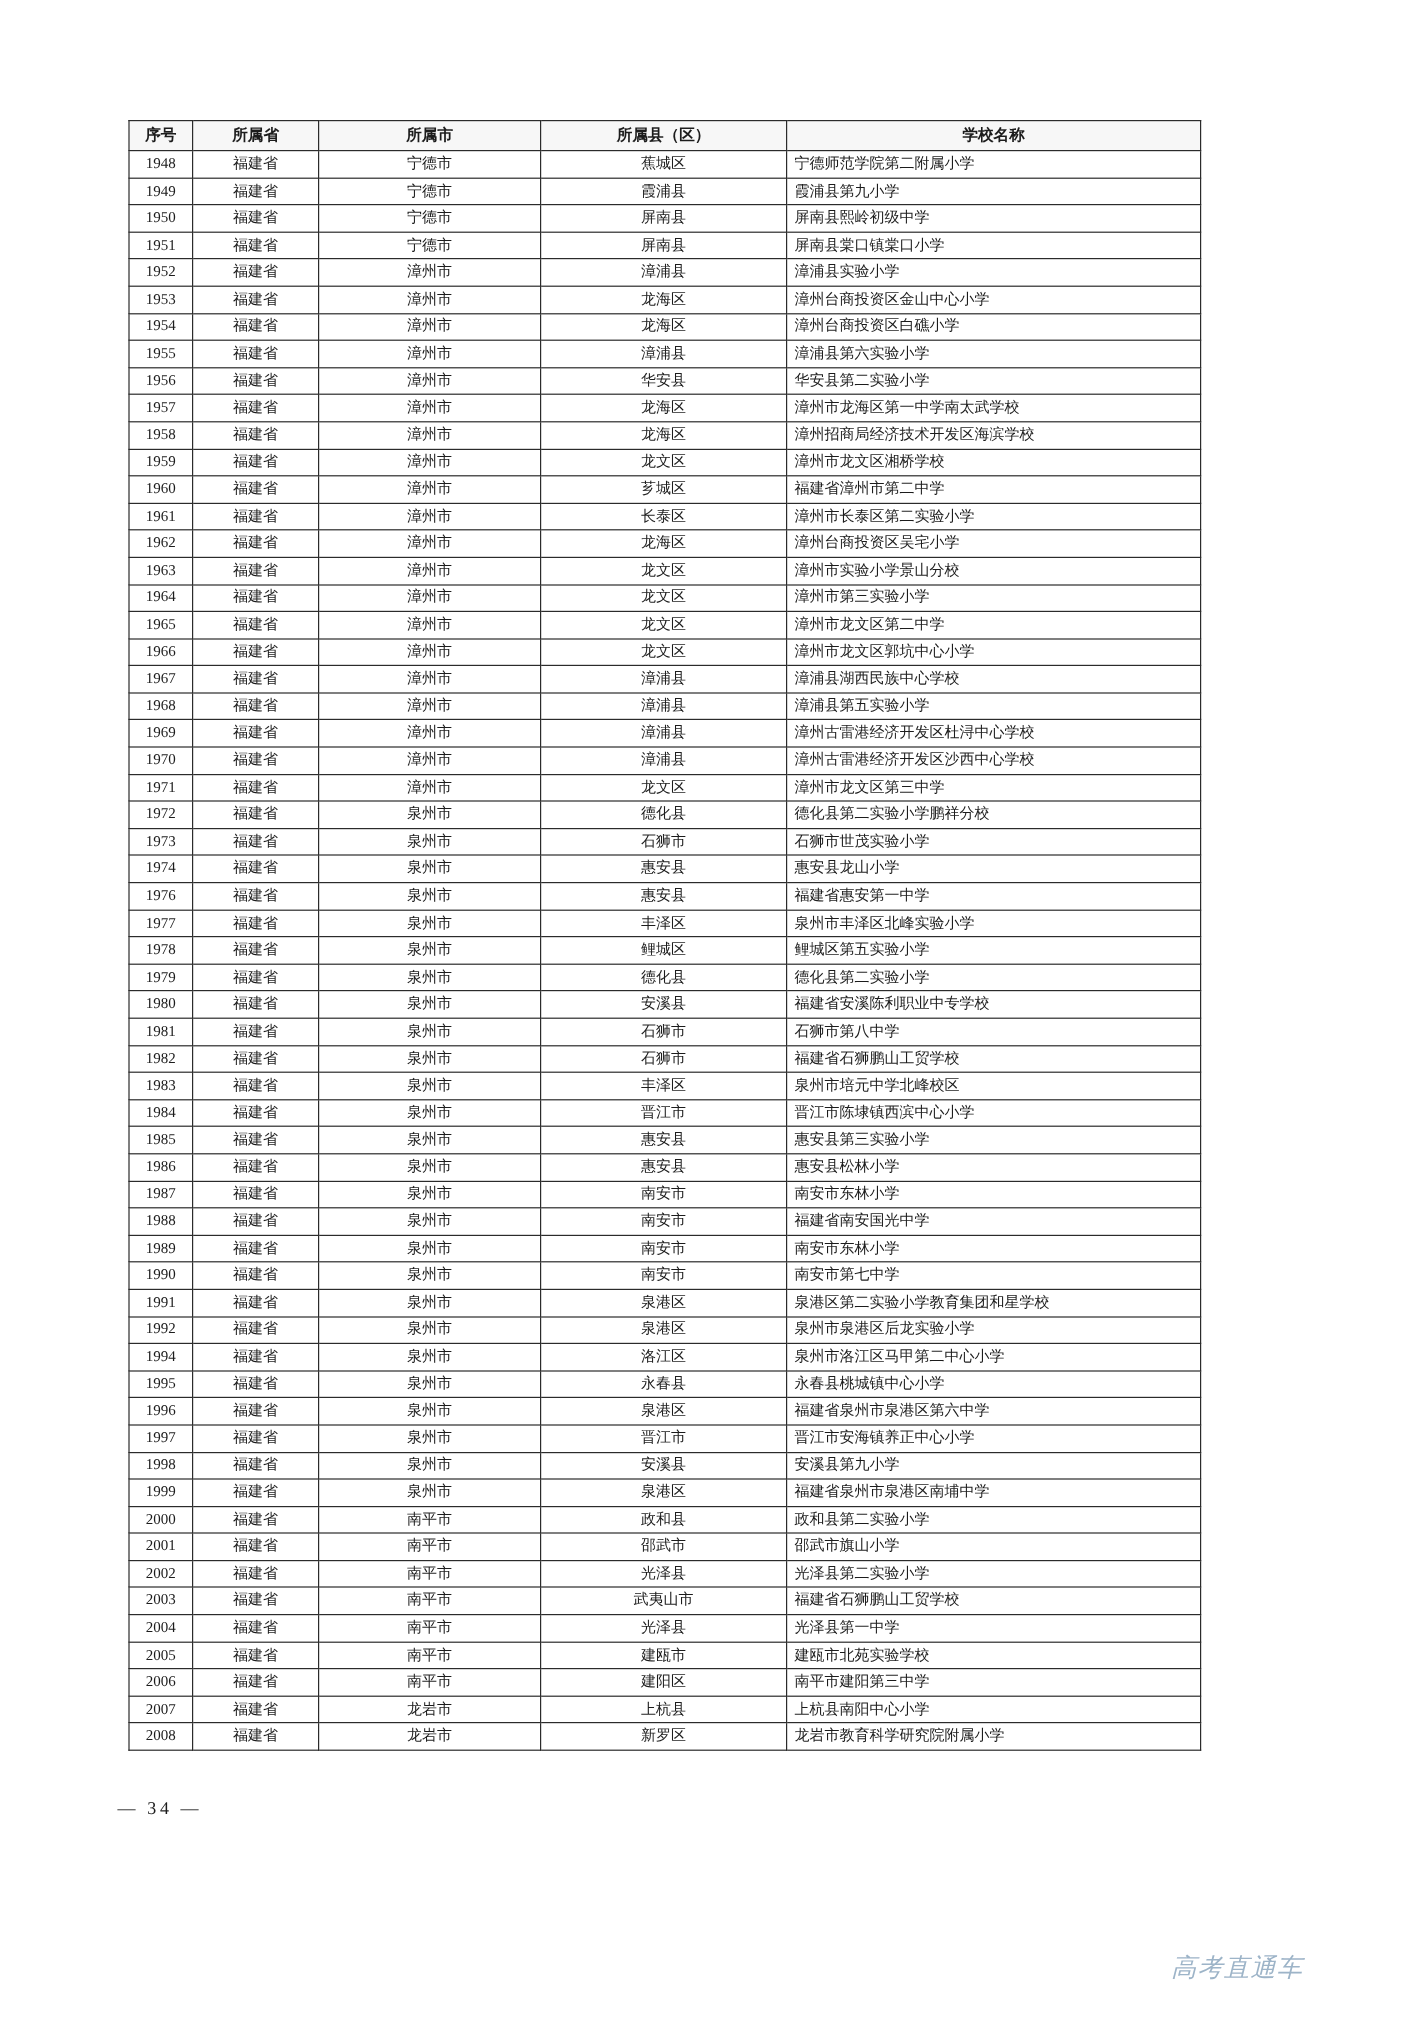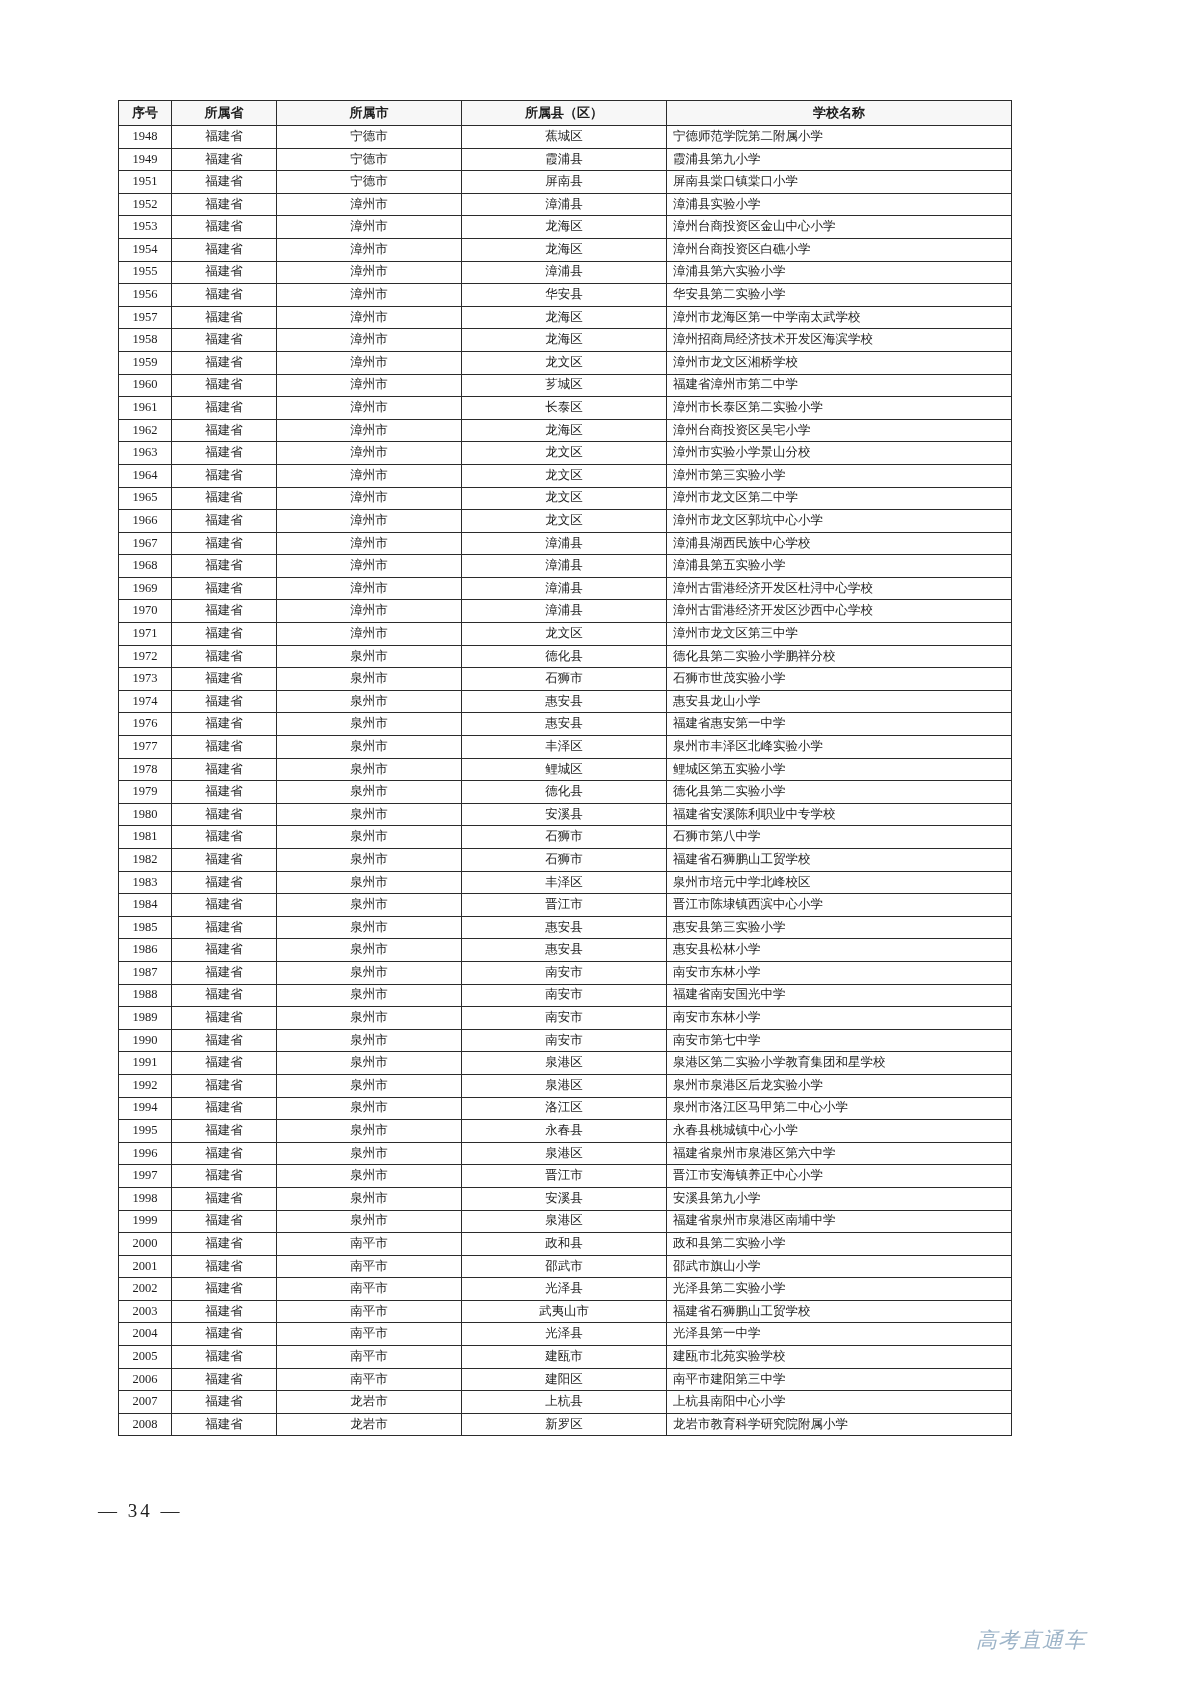--- a/index.html
+++ b/index.html
@@ -16,21 +16,20 @@
     color: #1c1c1c;
     overflow: hidden;
   }
   table.school-table {
     position: absolute;
     left: 107px;
     top: 100px;
     width: 893px;
     border-collapse: collapse;
     table-layout: fixed;
-    margin-left: 11px;
   }
   table.school-table th,
   table.school-table td {
     border: 1px solid #2b2b2b;
     font-size: 12.5px;
     line-height: 1.1;
     padding: 1px 2px;
     overflow: hidden;
     white-space: nowrap;
   }
@@ -46,21 +45,21 @@
     text-align: center;
   }
   table.school-table tbody td.col-4 {
     text-align: left;
     padding-left: 6px;
   }
   .page-number {
     position: absolute;
     left: 98px;
     top: 1500px;
-    font-size: 19px;
+    font-size: 15px;
     letter-spacing: 3px;
     color: #1c1c1c;
   }
   .watermark {
     position: absolute;
     right: 104px;
     top: 1626px;
     font-size: 21px;
     color: #9db4c8;
     font-family: "Liberation Sans", "DejaVu Sans", sans-serif;
@@ -98,20 +97,27 @@
           <td class="col-4">宁德师范学院第二附属小学</td>
         </tr>
         <tr>
           <td class="col-0">1949</td>
           <td class="col-1">福建省</td>
           <td class="col-2">宁德市</td>
           <td class="col-3">霞浦县</td>
           <td class="col-4">霞浦县第九小学</td>
         </tr>
         <tr>
+          <td class="col-0">1950</td>
+          <td class="col-1">福建省</td>
+          <td class="col-2">宁德市</td>
+          <td class="col-3">屏南县</td>
+          <td class="col-4">屏南县熙岭初级中学</td>
+        </tr>
+        <tr>
           <td class="col-0">1951</td>
           <td class="col-1">福建省</td>
           <td class="col-2">宁德市</td>
           <td class="col-3">屏南县</td>
           <td class="col-4">屏南县棠口镇棠口小学</td>
         </tr>
         <tr>
           <td class="col-0">1952</td>
           <td class="col-1">福建省</td>
           <td class="col-2">漳州市</td>

